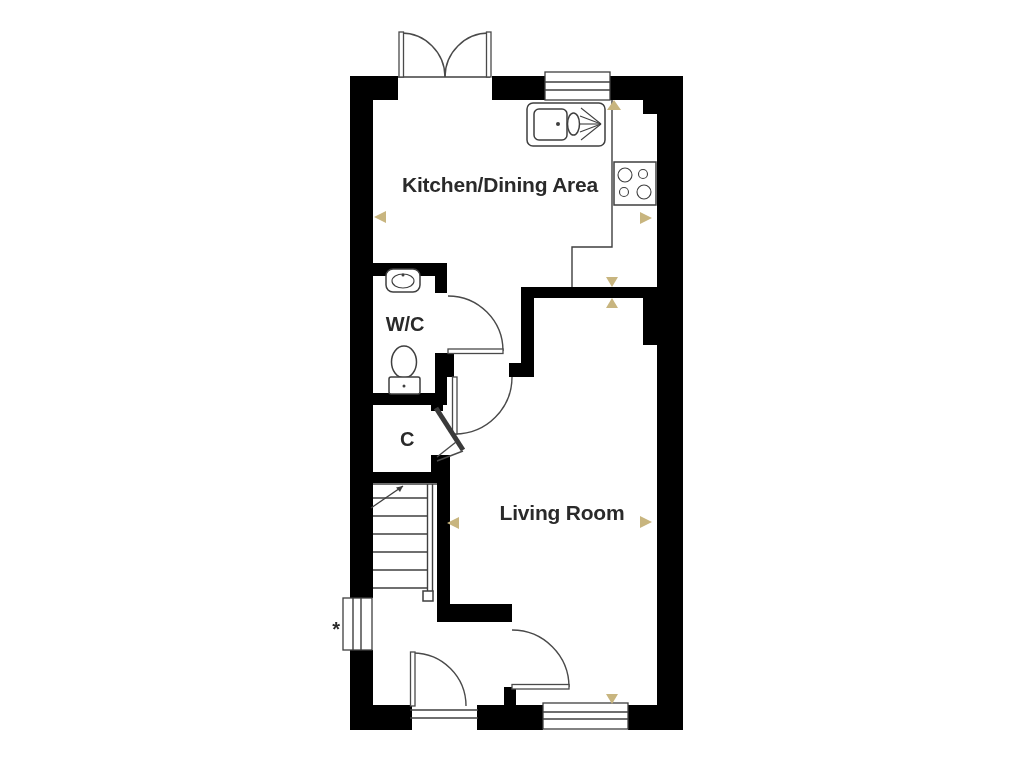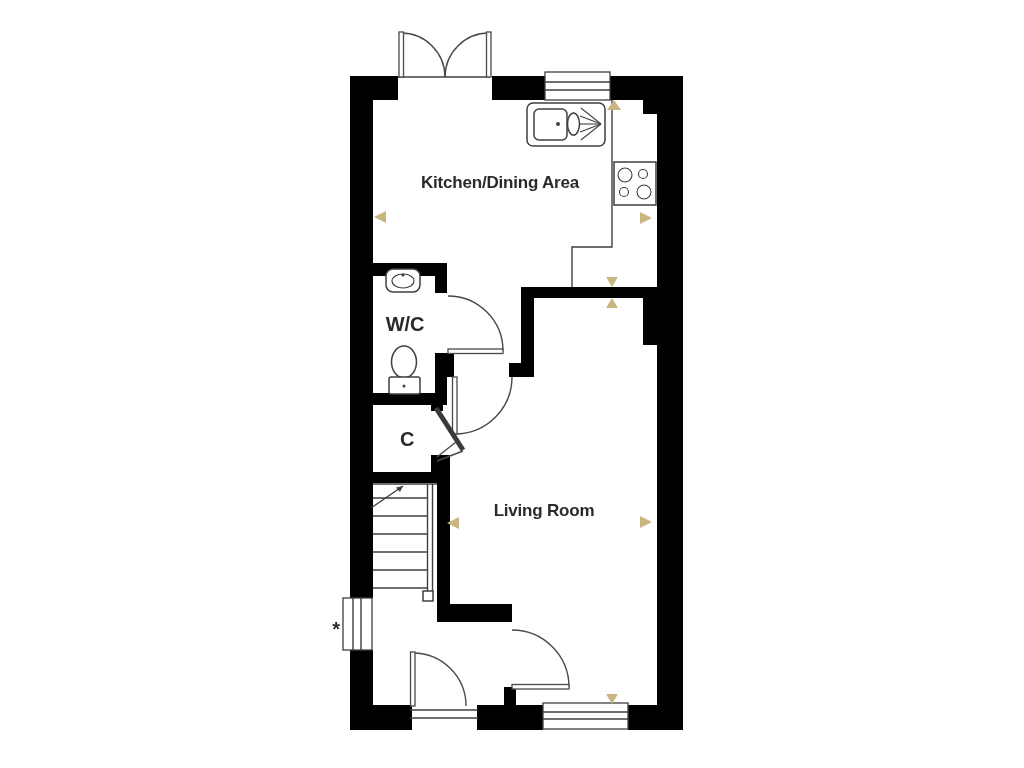--- a/index.html
+++ b/index.html
@@ -19,21 +19,21 @@
   .wall{fill:var(--wall);stroke:none;}
   .thin{stroke:var(--line);stroke-width:1.4;fill:none;}
   .door-arc{stroke:var(--door);stroke-width:1.4;fill:none;}
   .leaf{fill:#ffffff;stroke:var(--door);stroke-width:1.3;}
   .fixture{fill:#ffffff;stroke:var(--line);stroke-width:1.5;}
   .fixture-thin{fill:none;stroke:var(--line);stroke-width:1.1;}
   .win{fill:#ffffff;stroke:var(--line);stroke-width:1.3;}
   .marker{fill:var(--marker);stroke:none;}
   .room-label{
     position:absolute;color:var(--text);font-weight:700;
-    font-size:17px;letter-spacing:-0.2px;text-align:center;white-space:nowrap;
+    font-size:21px;letter-spacing:-0.2px;text-align:center;white-space:nowrap;
   }
   .small-label{font-size:20px;}
   .note-label{font-size:20px;}
 </style>
 </head>
 <body>
 
 <div id="canvas">
 
   <svg id="plan-svg" width="1024" height="768" viewBox="0 0 1024 768">
@@ -187,17 +187,17 @@
       <path class="marker" d="M612,704 L606,694 L618,694 Z"></path>
     </g>
   </svg>
 
   <div class="room-label" style="left:400px;top:173px;width:200px;">Kitchen/Dining Area</div>
 
   <div class="room-label small-label" style="left:378px;top:313px;width:54px;">W/C</div>
 
   <div class="room-label small-label" style="left:394px;top:428px;width:26px;">C</div>
 
-  <div class="room-label" style="left:464px;top:501px;width:160px;">Living Room</div>
+  <div class="room-label" style="left:482px;top:501px;width:160px;">Living Room</div>
 
   <div class="room-label note-label" style="left:328px;top:618px;width:16px;">*</div>
 
 </div>
 
 </body></html>

